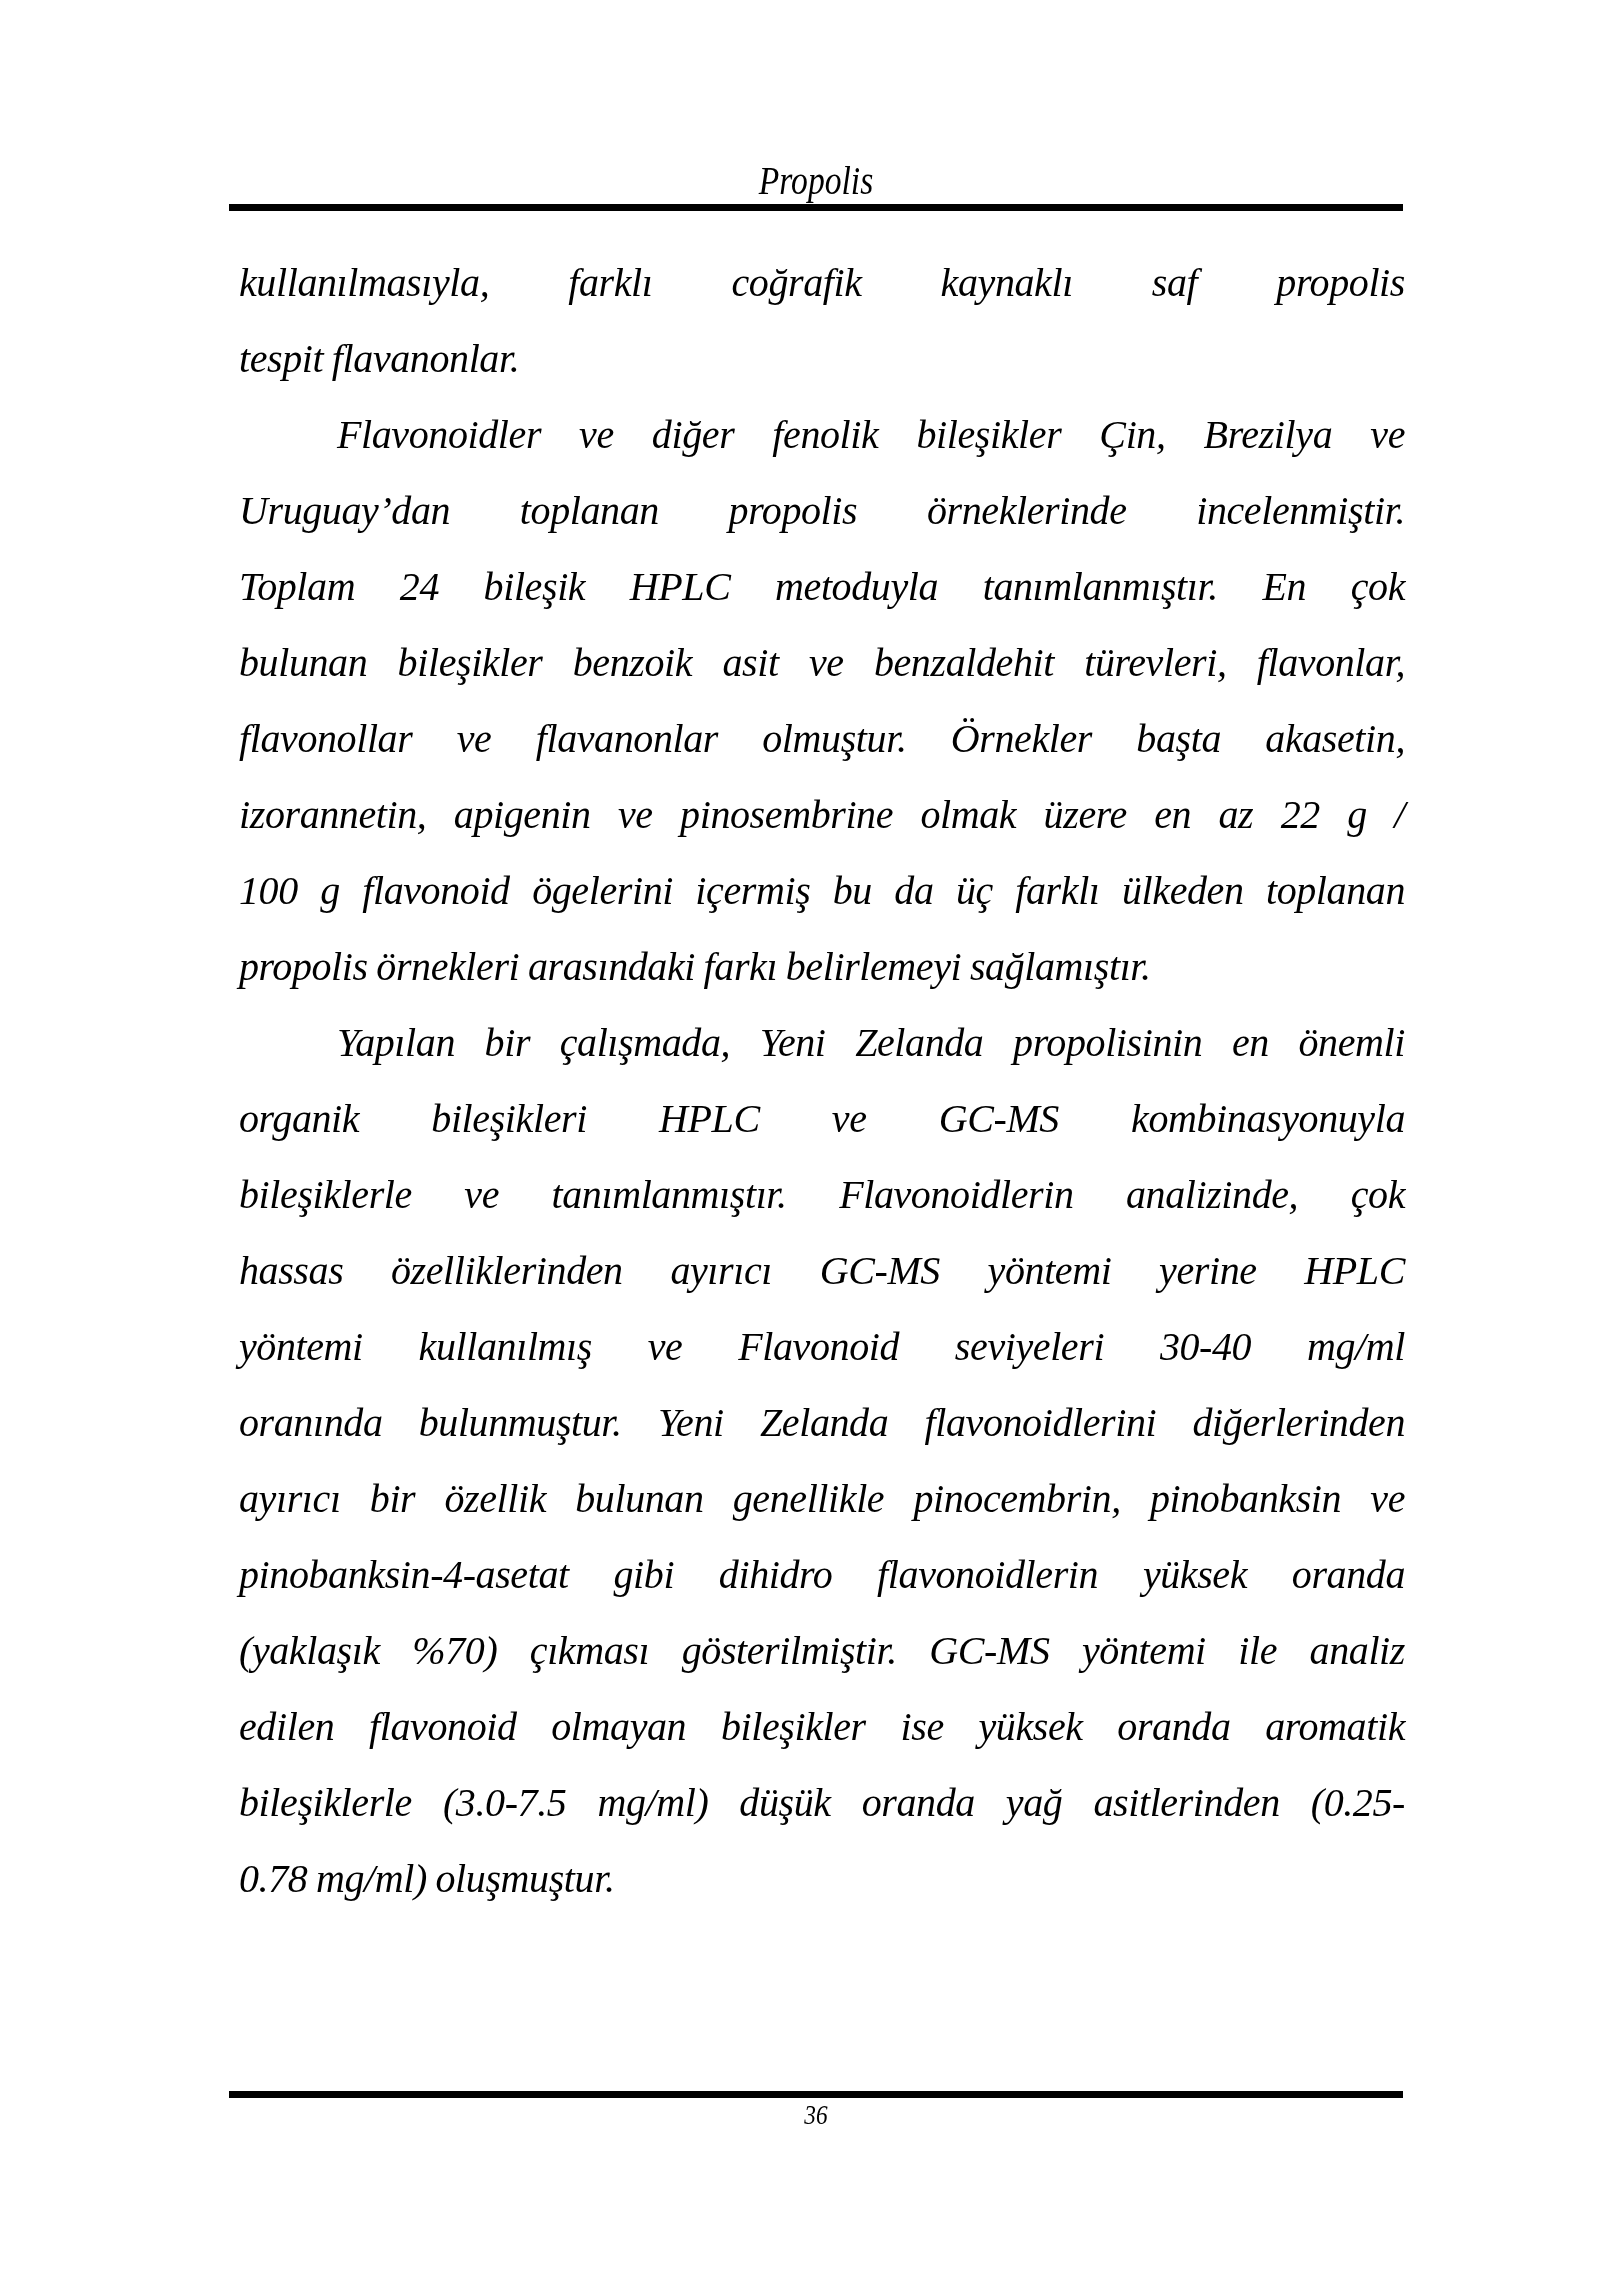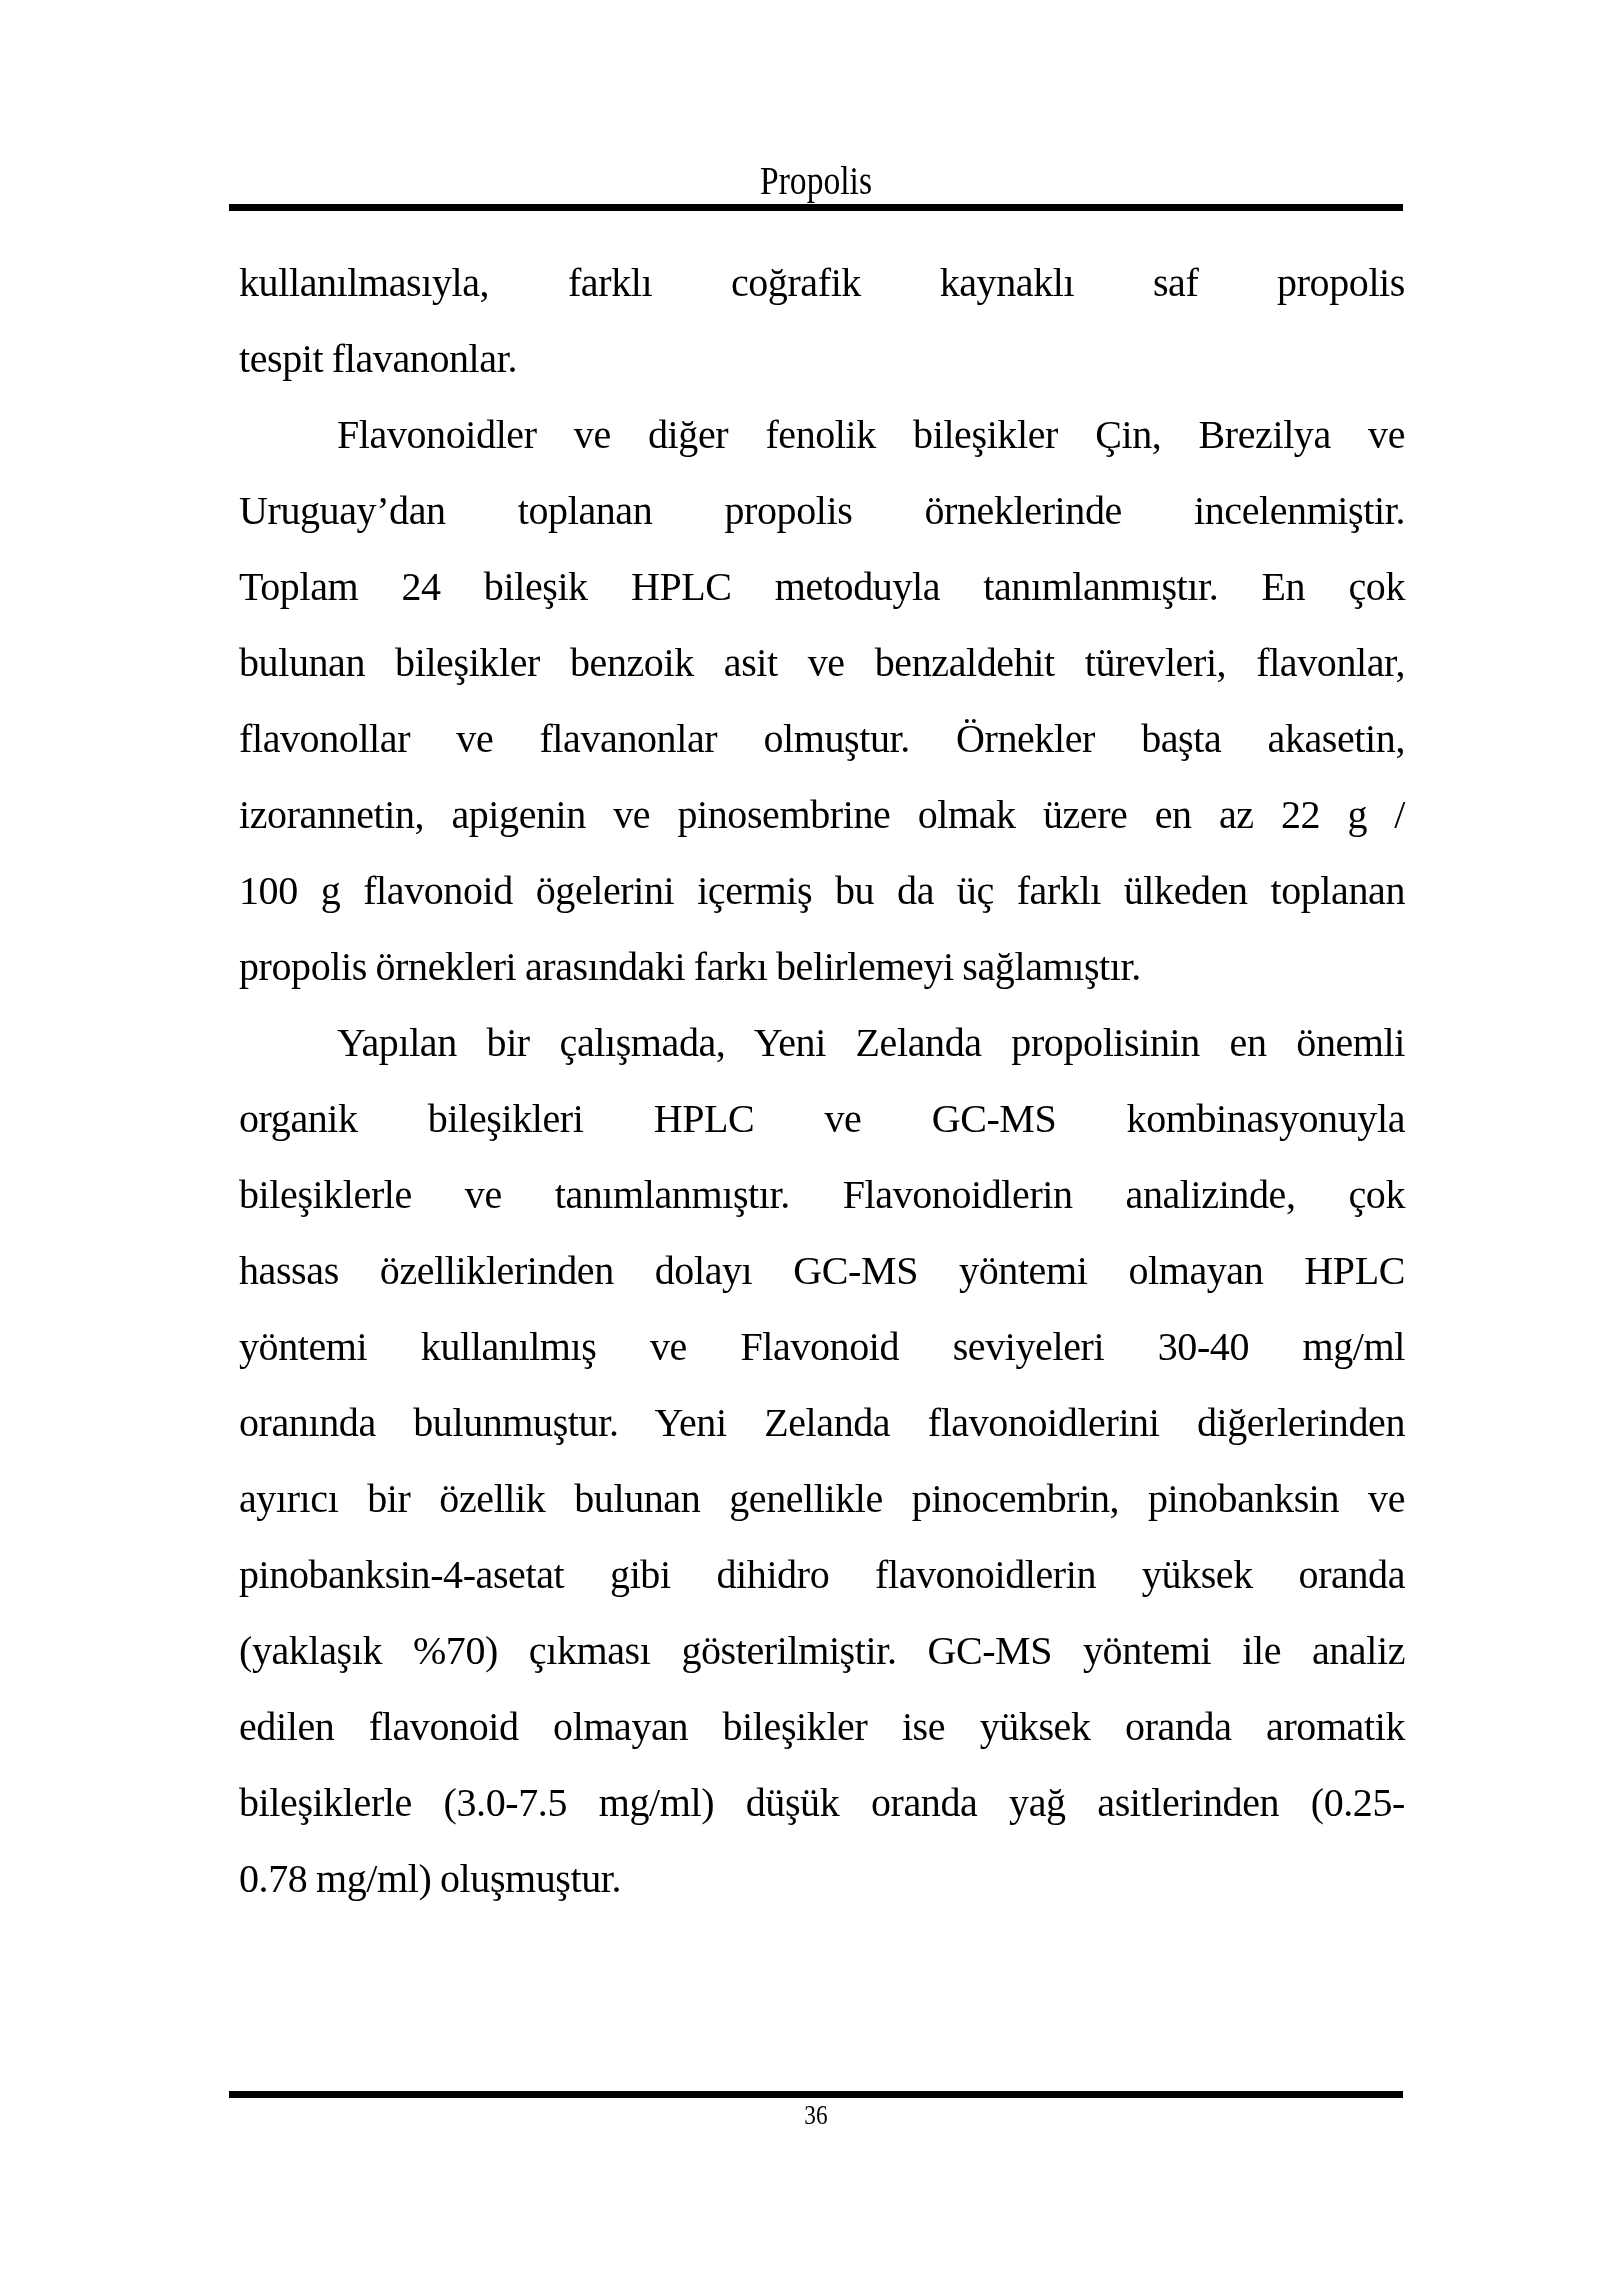--- a/index.html
+++ b/index.html
@@ -13,20 +13,21 @@
       position: relative;
       overflow: hidden;
       font-family: "Liberation Serif", "DejaVu Serif", serif;
       color: #000000;
     }
     .page {
       position: absolute;
       left: 0; top: 0;
       width: 1621px;
       height: 2293px;
+      font-style: italic;
     }
     .running-header {
       position: absolute;
       left: 229px;
       width: 1174px;
       top: 157px;
       text-align: center;
       font-size: 40px;
       line-height: 47px;
       transform: scaleX(0.84);
@@ -100,21 +101,21 @@
       <span class="line">flavonollar ve flavanonlar olmuştur. Örnekler başta akasetin,</span>
       <span class="line">izorannetin, apigenin ve pinosembrine olmak üzere en az 22 g /</span>
       <span class="line">100 g flavonoid ögelerini içermiş bu da üç farklı ülkeden toplanan</span>
       <span class="line last">propolis örnekleri arasındaki farkı belirlemeyi sağlamıştır.</span>
     </div>
 
     <div class="paragraph">
       <span class="line indent">Yapılan bir çalışmada, Yeni Zelanda propolisinin en önemli</span>
       <span class="line">organik bileşikleri HPLC ve GC-MS kombinasyonuyla</span>
       <span class="line">bileşiklerle ve tanımlanmıştır. Flavonoidlerin analizinde, çok</span>
-      <span class="line">hassas özelliklerinden dolayı GC-MS yöntemi olmayan HPLC</span>
+      <span class="line">hassas özelliklerinden ayırıcı GC-MS yöntemi yerine HPLC</span>
       <span class="line">yöntemi kullanılmış ve Flavonoid seviyeleri 30-40 mg/ml</span>
       <span class="line">oranında bulunmuştur. Yeni Zelanda flavonoidlerini diğerlerinden</span>
       <span class="line">ayırıcı bir özellik bulunan genellikle pinocembrin, pinobanksin ve</span>
       <span class="line">pinobanksin-4-asetat gibi dihidro flavonoidlerin yüksek oranda</span>
       <span class="line">(yaklaşık %70) çıkması gösterilmiştir. GC-MS yöntemi ile analiz</span>
       <span class="line">edilen flavonoid olmayan bileşikler ise yüksek oranda aromatik</span>
       <span class="line">bileşiklerle (3.0-7.5 mg/ml) düşük oranda yağ asitlerinden (0.25-</span>
       <span class="line last">0.78 mg/ml) oluşmuştur.</span>
     </div>
   </div>

